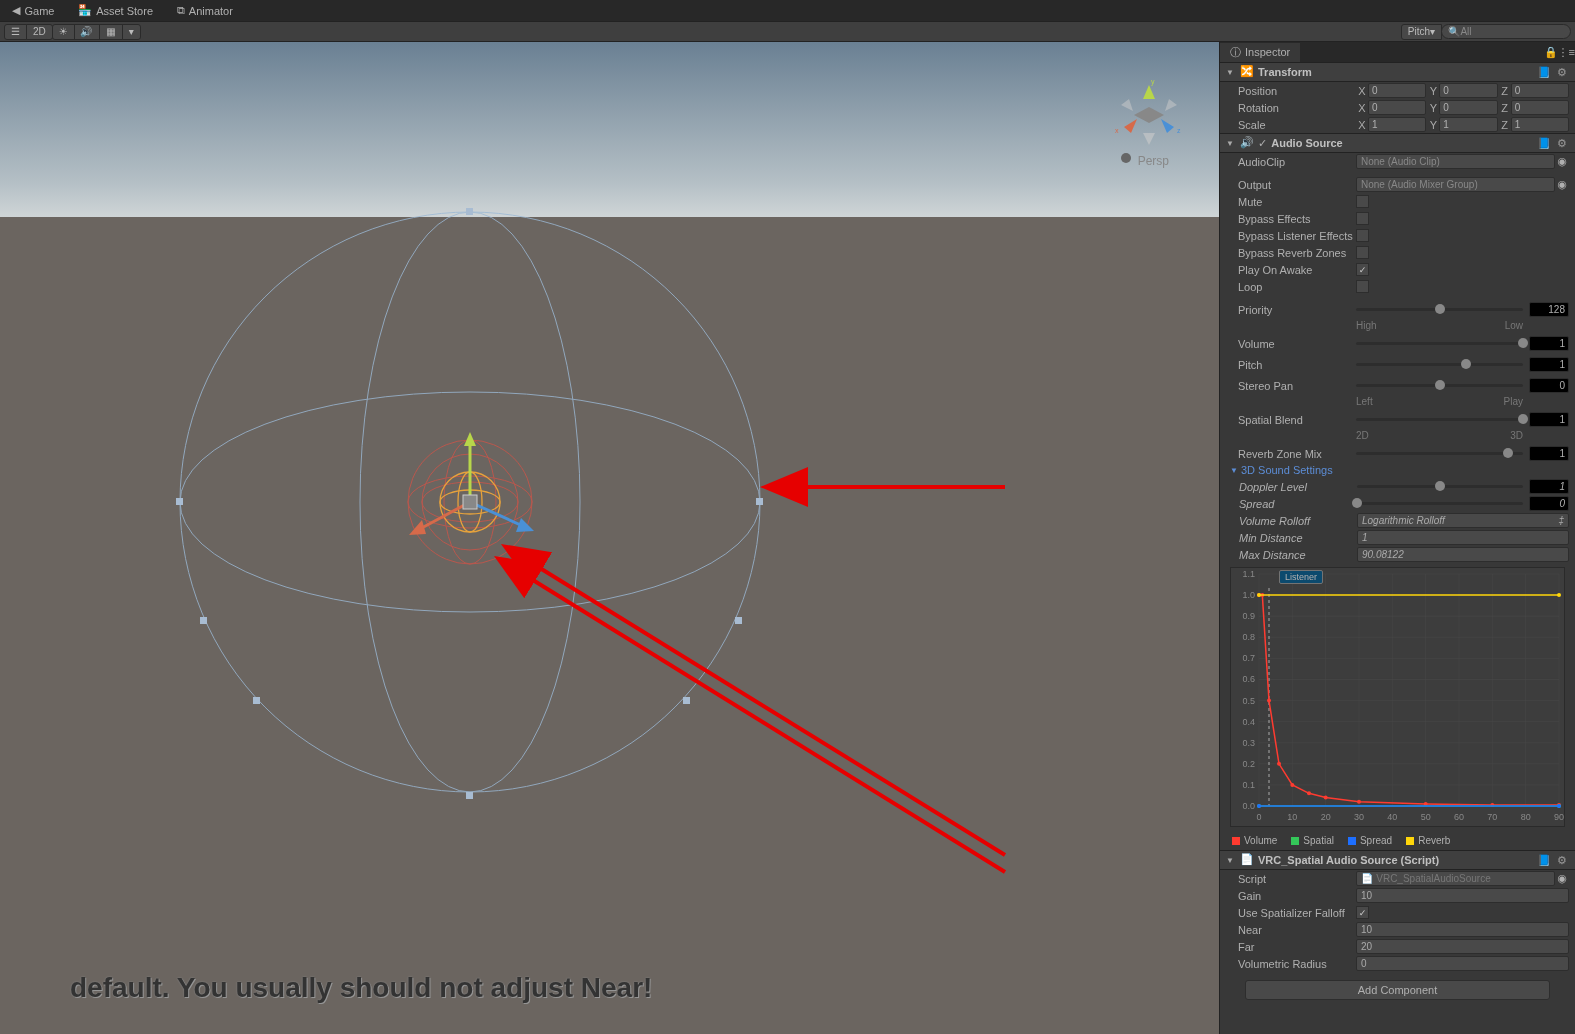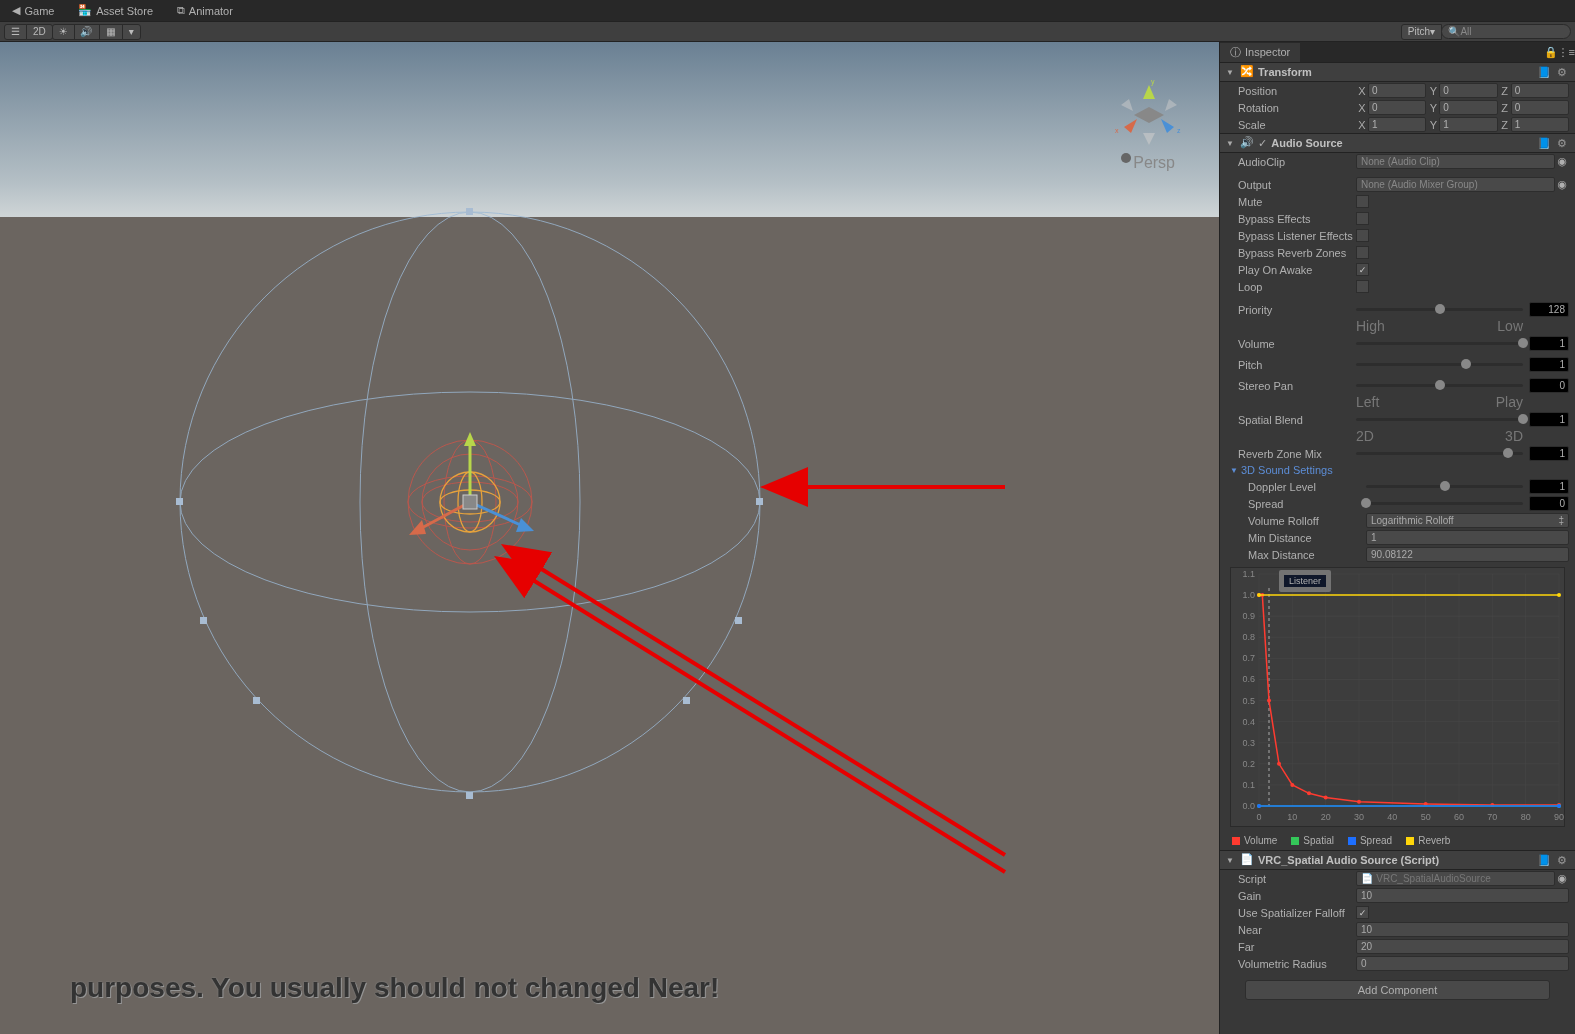--- a/index.html
+++ b/index.html
@@ -18,47 +18,47 @@
 .horizon { position:absolute; top:175px; left:0; right:0; bottom:0; background:#6b6560; }
 .grid-floor { position:absolute; top:175px; left:0; right:0; bottom:0; pointer-events:none; }
 .inspector { width:356px; background:#383838; border-left:1px solid #222; overflow-y:auto; font-size:11px; }
 .insp-tab { height:20px; background:#282828; display:flex; align-items:center; }
 .insp-tab .t { background:#383838; padding:2px 10px; font-size:11px; display:flex; align-items:center; gap:4px; }
 .comp-header { background:#3f3f3f; padding:2px 6px; display:flex; align-items:center; gap:4px; border-top:1px solid #222; border-bottom:1px solid #222; }
 .comp-header .ico { width:14px; height:14px; display:inline-block; }
 .comp-header .title { font-weight:bold; color:#c0c0c0; flex:1; }
 .comp-header .mini { width:14px; text-align:center; color:#999; }
 .row { display:flex; align-items:center; padding:1px 6px 1px 18px; min-height:17px; }
-.row.indent { padding-left:28px; }
+.row.indent { padding-left:19px;font-style:italic; }
 .row .label { width:118px; color:#b0b0b0; flex-shrink:0; }
 .row .field { flex:1; height:15px; background:#494949; border:1px solid #2d2d2d; border-radius:2px; padding:0 4px; color:#aaa; display:flex; align-items:center; font-size:10px; overflow:hidden; }
 .row .field.obj { color:#888; }
 .row .xyz { flex:1; display:flex; gap:1px; }
 .row .xyz .ax { display:flex; align-items:center; flex:1; }
 .row .xyz .ax span:first-child { width:12px; text-align:center; color:#aaa; }
 .row .xyz .ax .val { flex:1; height:15px; background:#494949; border:1px solid #2d2d2d; border-radius:2px; padding:0 3px; font-size:10px; display:flex; align-items:center; }
 .row .check { width:13px; height:13px; background:#494949; border:1px solid #2d2d2d; display:flex; align-items:center; justify-content:center; font-size:9px; color:#ccc; }
 .row .slider { flex:1; display:flex; align-items:center; gap:6px; }
 .row .slider .track { flex:1; height:3px; background:#2d2d2d; border-radius:2px; position:relative; }
 .row .slider .thumb { position:absolute; width:10px; height:10px; background:#888; border-radius:50%; top:-4px; transform:translateX(-50%); }
 .row .slider .num { width:40px; height:15px; background:#000000; border:1px solid #2d2d2d; border-radius:2px; text-align:right; padding:0 3px; font-size:10px; display:flex; align-items:center; justify-content:flex-end; }
-.row .hints { display:flex; justify-content:space-between; font-size:14px; color:#777; flex:1; margin-top:-2px; }
+.row .hints { display:flex; justify-content:space-between; font-size:10px; color:#777; flex:1; margin-top:-2px; }
 .section-hdr { padding:2px 10px; color:#5c8dd6; font-size:11px; display:flex; align-items:center; gap:3px; }
 .section-hdr::before { content:"▼"; font-size:8px; }
 .graph { margin:4px 10px; height:260px; background:#3d3d3d; border:1px solid #2a2a2a; position:relative; }
-.graph .listener-tag { position:absolute; top:2px; left:48px; background:#0f172a; padding:1px 5px; font-size:9px; border:5px solid #737373; border-radius:2px; }
+.graph .listener-tag { position:absolute; top:2px; left:48px; background:#0c4a6e; padding:1px 5px; font-size:9px; border:1px solid #737373; border-radius:2px; }
 .graph-legend { display:flex; gap:14px; padding:4px 12px; font-size:10px; }
 .graph-legend .item { display:flex; align-items:center; gap:4px; }
 .graph-legend .sw { width:8px; height:8px; }
 .add-comp { margin:8px 25px; height:20px; background:#494949; border:1px solid #2d2d2d; border-radius:3px; display:flex; align-items:center; justify-content:center; }
 .foldout { color:#aaa; font-size:8px; display:inline-block; width:10px; }
 .annot { position:absolute; bottom:28px; left:70px; font-size:28px; font-weight:bold; color:#333; text-shadow:0 0 2px #888,1px 1px 0 #999; line-height:1.3; pointer-events:none; }
 .arrow-svg { position:absolute; top:0; left:0; pointer-events:none; }
 .gizmo-cube { position:absolute; top:35px; right:30px; width:80px; height:80px; }
-.persp-label { position:absolute; top:112px; right:44px; font-size:16px; color:#888; }
+.persp-label { position:absolute; top:112px; right:50px; font-size:12px; color:#888; }
 .circle-o { position:absolute; top:111px; right:88px; width:10px; height:10px; border-radius:50%; background:#666; }
 </style>
 </head>
 <body>
 
 <div class="topbar">
   <div class="tab">
       <span>◀</span>
       <span>Game</span>
     </div>
@@ -157,21 +157,21 @@
           <marker id="ah" markerWidth="12" markerHeight="10" refX="2" refY="5" orient="auto">
             <polygon points="0,0 12,5 0,10" fill="#e60000"></polygon>
           </marker>
         </defs>
       <line x1="1005" y1="445" x2="800" y2="445" stroke="#e60000" stroke-width="4" marker-end="url(#ah)"></line>
       <line x1="1005" y1="813" x2="535" y2="523" stroke="#e60000" stroke-width="4" marker-end="url(#ah)"></line>
       <line x1="1005" y1="830" x2="528" y2="535" stroke="#e60000" stroke-width="4" marker-end="url(#ah)"></line>
     </svg>
 
     <div class="annot">
-      <div style="text-align:center">purposes. You usually should not changed Near!</div>
+      <div style="text-align:center">default. You usually should not adjust Near!</div>
     </div>
   </div>
 
   <div class="inspector">
     <div class="insp-tab">
         <div class="t">
           <span>ⓘ</span>
           <span>Inspector</span>
         </div>
         <div style="flex:1"></div>

